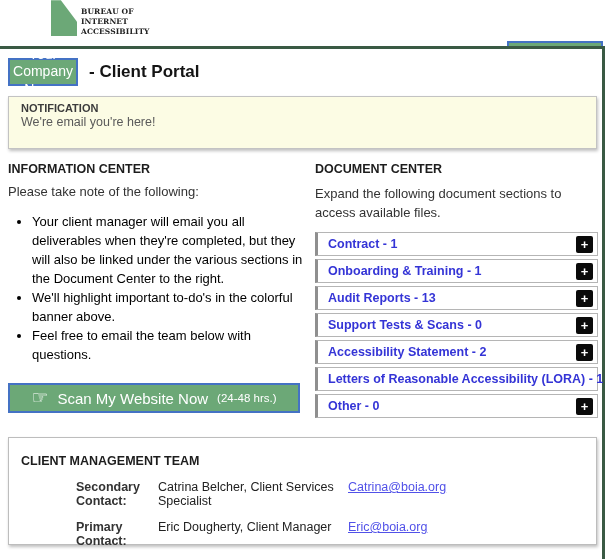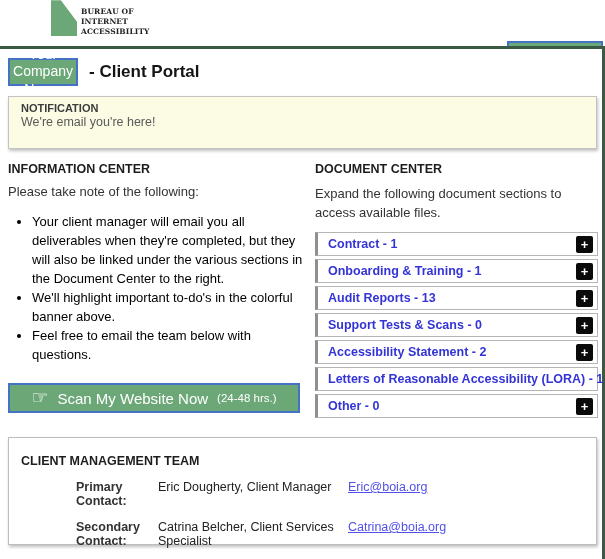--- a/index.html
+++ b/index.html
@@ -171,25 +171,25 @@
 
   <div class="scan-button">
     <span class="scan-icon">☞</span>
     <span class="scan-label">Scan My Website Now</span>
     <span class="scan-suffix">(24-48 hrs.)</span>
   </div>
 
   <div class="team-card">
     <div class="team-heading">CLIENT MANAGEMENT TEAM</div>
     <div class="team-row">
+      <span class="team-label">Secondary Contact:</span>
+      <span class="team-value">Catrina Belcher, Client Services Specialist</span>
+      <a class="team-email">Catrina@boia.org</a>
+    </div>
+    <div class="team-row">
       <span class="team-label">Primary Contact:</span>
       <span class="team-value">Eric Dougherty, Client Manager</span>
       <a class="team-email">Eric@boia.org</a>
-    </div>
-    <div class="team-row">
-      <span class="team-label">Secondary Contact:</span>
-      <span class="team-value">Catrina Belcher, Client Services Specialist</span>
-      <a class="team-email">Catrina@boia.org</a>
     </div>
 
   </div>
 
 </div>
 
 </body></html>

